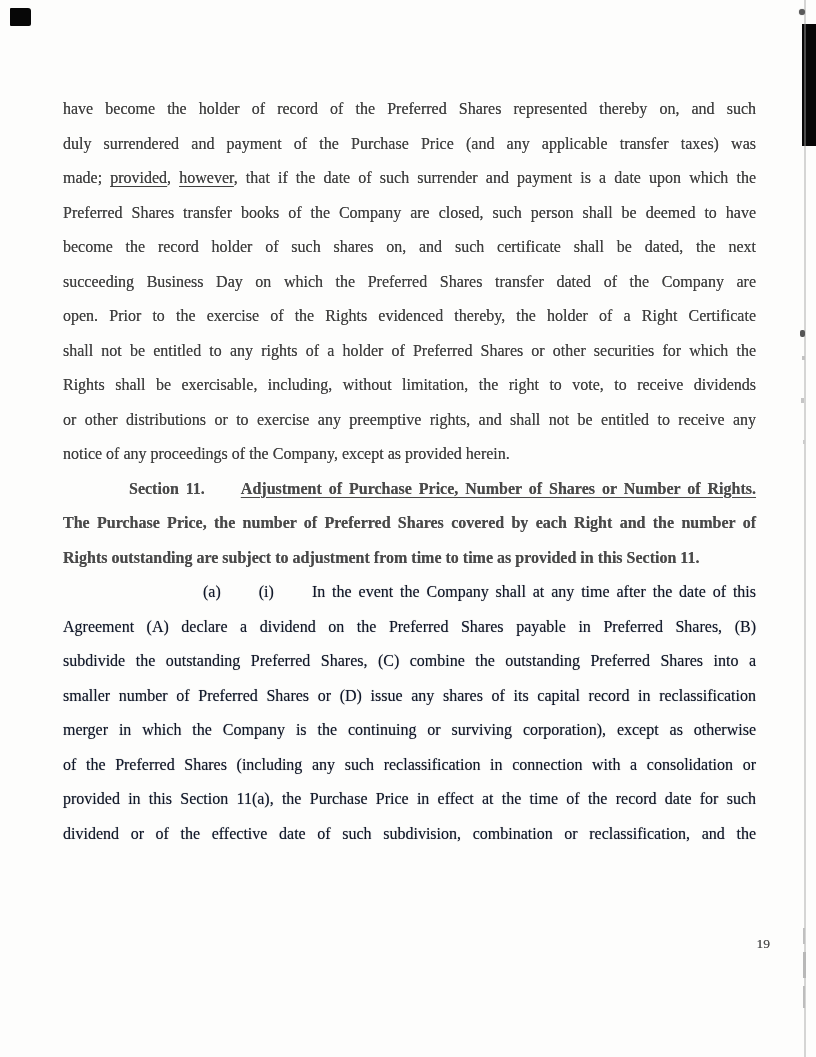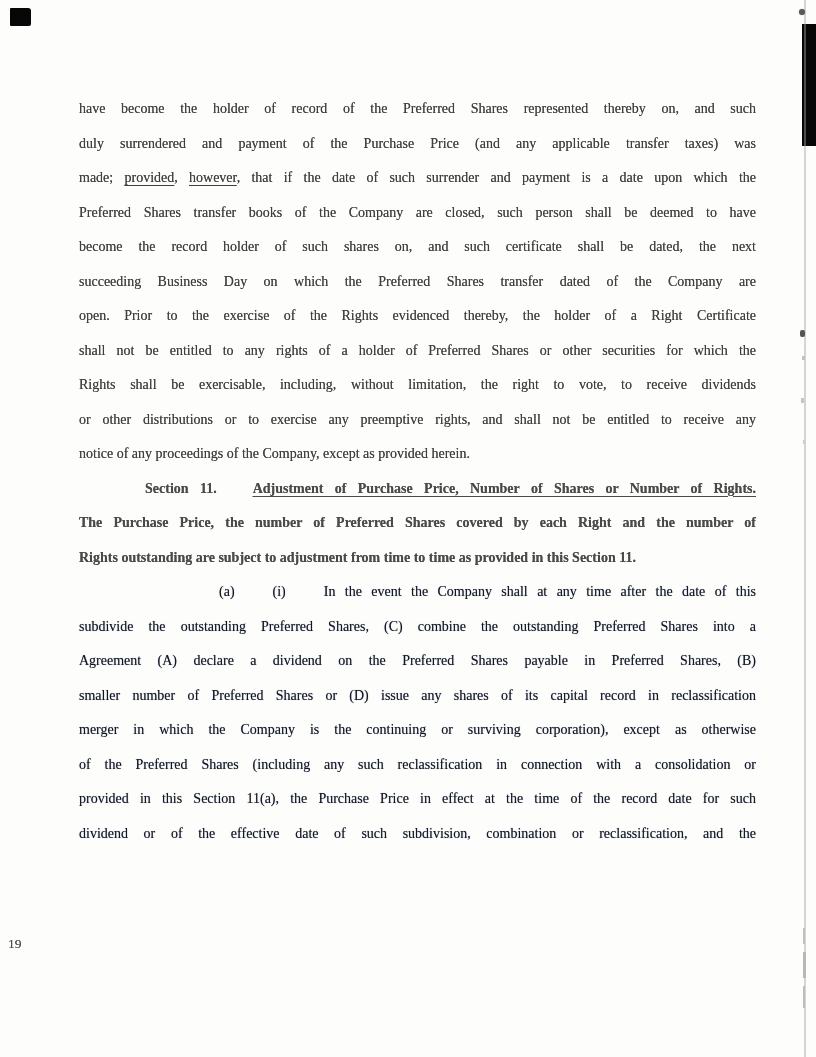--- a/index.html
+++ b/index.html
@@ -15,26 +15,25 @@
     overflow: hidden;
     font-family: "Liberation Serif", "DejaVu Serif", serif;
   }
   .textblock {
     position: absolute;
     left: 63px;
     top: 92px;
     width: 693px;
   }
   .line {
-    font-size: 14px;
+    font-size: 16px;
     line-height: 34.5px;
     color: #3f3f3f;
     text-shadow: 0 0 0.5px rgba(80, 80, 80, 0.85);
     white-space: normal;
-    margin-left: 16px;
   }
   .line.just {
     text-align: justify;
     text-align-last: justify;
   }
   .line.mid {
     color: #4a4a4a;
     text-shadow: 0 0 0.6px rgba(100, 100, 100, 0.85);
     font-weight: bold;
   }
@@ -46,24 +45,24 @@
     text-decoration: underline;
     text-underline-offset: 3px;
   }
   .spacer {
     display: inline-block;
     height: 1px;
     vertical-align: baseline;
   }
   .page-number {
     position: absolute;
-    left: 8px;
+    left: 0;
     top: 934px;
     width: 770px;
-    text-align: left;
+    text-align: right;
     font-size: 13.5px;
     line-height: 20px;
     color: #4c4c4c;
     text-shadow: 0 0 0.5px rgba(90, 90, 90, 0.8);
   }
   
   .art { position: absolute; }
   .art-corner-square {
     left: 10px; top: 8px; width: 21px; height: 18px;
     background: #070707;
@@ -119,22 +118,22 @@
       <div class="line just"><span class="seg">succeeding Business Day on which the Preferred Shares transfer dated of the Company are</span></div>
       <div class="line just"><span class="seg">open.  Prior to the exercise of the Rights evidenced thereby, the holder of a Right Certificate</span></div>
       <div class="line just"><span class="seg">shall not be entitled to any rights of a holder of Preferred Shares or other securities for which the</span></div>
       <div class="line just"><span class="seg">Rights shall be exercisable, including, without limitation, the right to vote, to receive dividends</span></div>
       <div class="line just"><span class="seg">or other distributions or to exercise any preemptive rights, and shall not be entitled to receive any</span></div>
       <div class="line"><span class="seg">notice of any proceedings of the Company, except as provided herein.</span></div>
       <div class="line just mid"><span class="spacer" style="width: 66px;"></span><span class="seg">Section 11.</span><span class="spacer" style="width: 36px;"></span><span class="seg u">Adjustment of Purchase Price, Number of Shares or Number of Rights.</span></div>
       <div class="line just mid"><span class="seg">The Purchase Price, the number of Preferred Shares covered by each Right and the number of</span></div>
       <div class="line mid"><span class="seg">Rights outstanding are subject to adjustment from time to time as provided in this Section 11.</span></div>
       <div class="line just light"><span class="spacer" style="width: 140px;"></span><span class="seg">(a)</span><span class="spacer" style="width: 38px;"></span><span class="seg">(i)</span><span class="spacer" style="width: 38px;"></span><span class="seg">In the event the Company shall at any time after the date of this</span></div>
+      <div class="line just light"><span class="seg">Agreement (A) declare a dividend on the Preferred Shares payable in Preferred Shares, (B)</span></div>
       <div class="line just light"><span class="seg">subdivide the outstanding Preferred Shares, (C) combine the outstanding Preferred Shares into a</span></div>
-      <div class="line just light"><span class="seg">Agreement (A) declare a dividend on the Preferred Shares payable in Preferred Shares, (B)</span></div>
       <div class="line just light"><span class="seg">smaller number of Preferred Shares or (D) issue any shares of its capital record in reclassification</span></div>
       <div class="line just light"><span class="seg">merger in which the Company is the continuing or surviving corporation), except as otherwise</span></div>
       <div class="line just light"><span class="seg">of the Preferred Shares (including any such reclassification in connection with a consolidation or</span></div>
       <div class="line just light"><span class="seg">provided in this Section 11(a), the Purchase Price in effect at the time of the record date for such</span></div>
       <div class="line just light"><span class="seg">dividend or of the effective date of such subdivision, combination or reclassification, and the</span></div>
     </div>
 
   <div class="page-number">19</div>
 
 </div>

